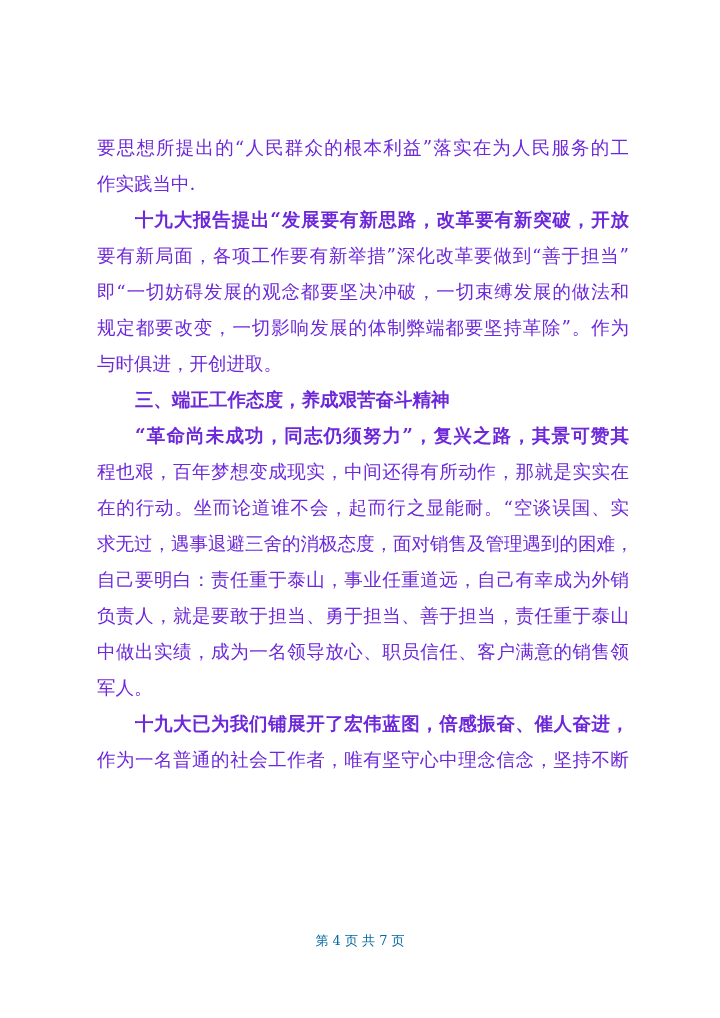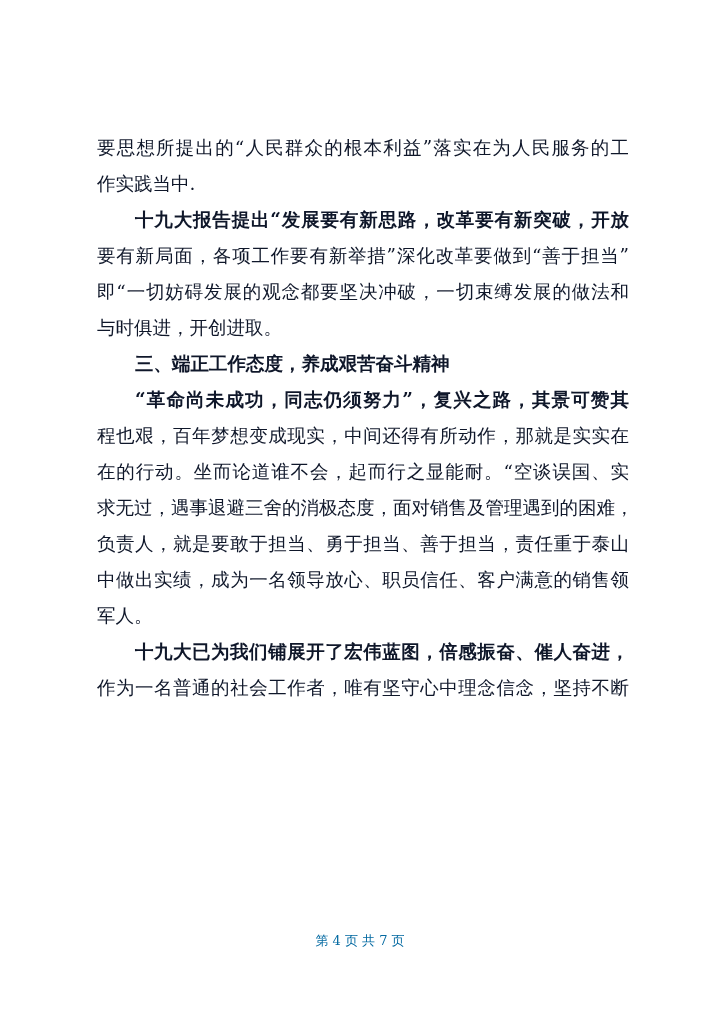--- a/index.html
+++ b/index.html
@@ -1,21 +1,21 @@
 <!DOCTYPE html>
 <html><head>
 <meta charset="utf-8">
 <style>
   html, body { margin:0; padding:0; background:#ffffff; }
   body { width:720px; height:1018px; position:relative; overflow:hidden; }
   .page { position:absolute; left:0; top:0; width:720px; height:1018px; background:#fff; }
   .body-text {
     position:absolute; left:97px; top:130px; width:532px;
     font-family: "DejaVu Serif", "Liberation Serif", serif;
-    font-size:18.5px; line-height:36px; color:#0f172a;
+    font-size:18.5px; line-height:36px; color:#6d28d9;
   }
   .line { display:block; height:36px; white-space:nowrap; text-align:justify; text-align-last:justify; }
   .line.last { text-align-last:left; }
   .line.indent { padding-left:38px;font-weight:bold; }
   .footer {
     position:absolute; top:932px; left:0; width:720px; text-align:center;
     font-family: "DejaVu Serif", "Liberation Serif", serif;
     font-size:13px; color:#0369a1;
   }
 </style>
@@ -24,28 +24,30 @@
 
 <div class="page">
   <div class="body-text">
 
     <span class="line">要思想所提出的“人民群众的根本利益”落实在为人民服务的工</span>
     <span class="line last">作实践当中.</span>
 
     <span class="line indent">十九大报告提出“发展要有新思路，改革要有新突破，开放</span>
     <span class="line">要有新局面，各项工作要有新举措”深化改革要做到“善于担当”</span>
     <span class="line">即“一切妨碍发展的观念都要坚决冲破，一切束缚发展的做法和</span>
+    <span class="line">规定都要改变，一切影响发展的体制弊端都要坚持革除”。作为</span>
     <span class="line last">与时俱进，开创进取。</span>
 
     <span class="line indent last">三、端正工作态度，养成艰苦奋斗精神</span>
 
     <span class="line indent">“革命尚未成功，同志仍须努力”，复兴之路，其景可赞其</span>
     <span class="line">程也艰，百年梦想变成现实，中间还得有所动作，那就是实实在</span>
     <span class="line">在的行动。坐而论道谁不会，起而行之显能耐。“空谈误国、实</span>
     <span class="line">求无过，遇事退避三舍的消极态度，面对销售及管理遇到的困难，</span>
+    <span class="line">自己要明白：责任重于泰山，事业任重道远，自己有幸成为外销</span>
     <span class="line">负责人，就是要敢于担当、勇于担当、善于担当，责任重于泰山</span>
     <span class="line">中做出实绩，成为一名领导放心、职员信任、客户满意的销售领</span>
     <span class="line last">军人。</span>
 
     <span class="line indent">十九大已为我们铺展开了宏伟蓝图，倍感振奋、催人奋进，</span>
     <span class="line">作为一名普通的社会工作者，唯有坚守心中理念信念，坚持不断</span>
   </div>
 
   <div class="footer">
     <span>第 4 页  共 7 页</span>

